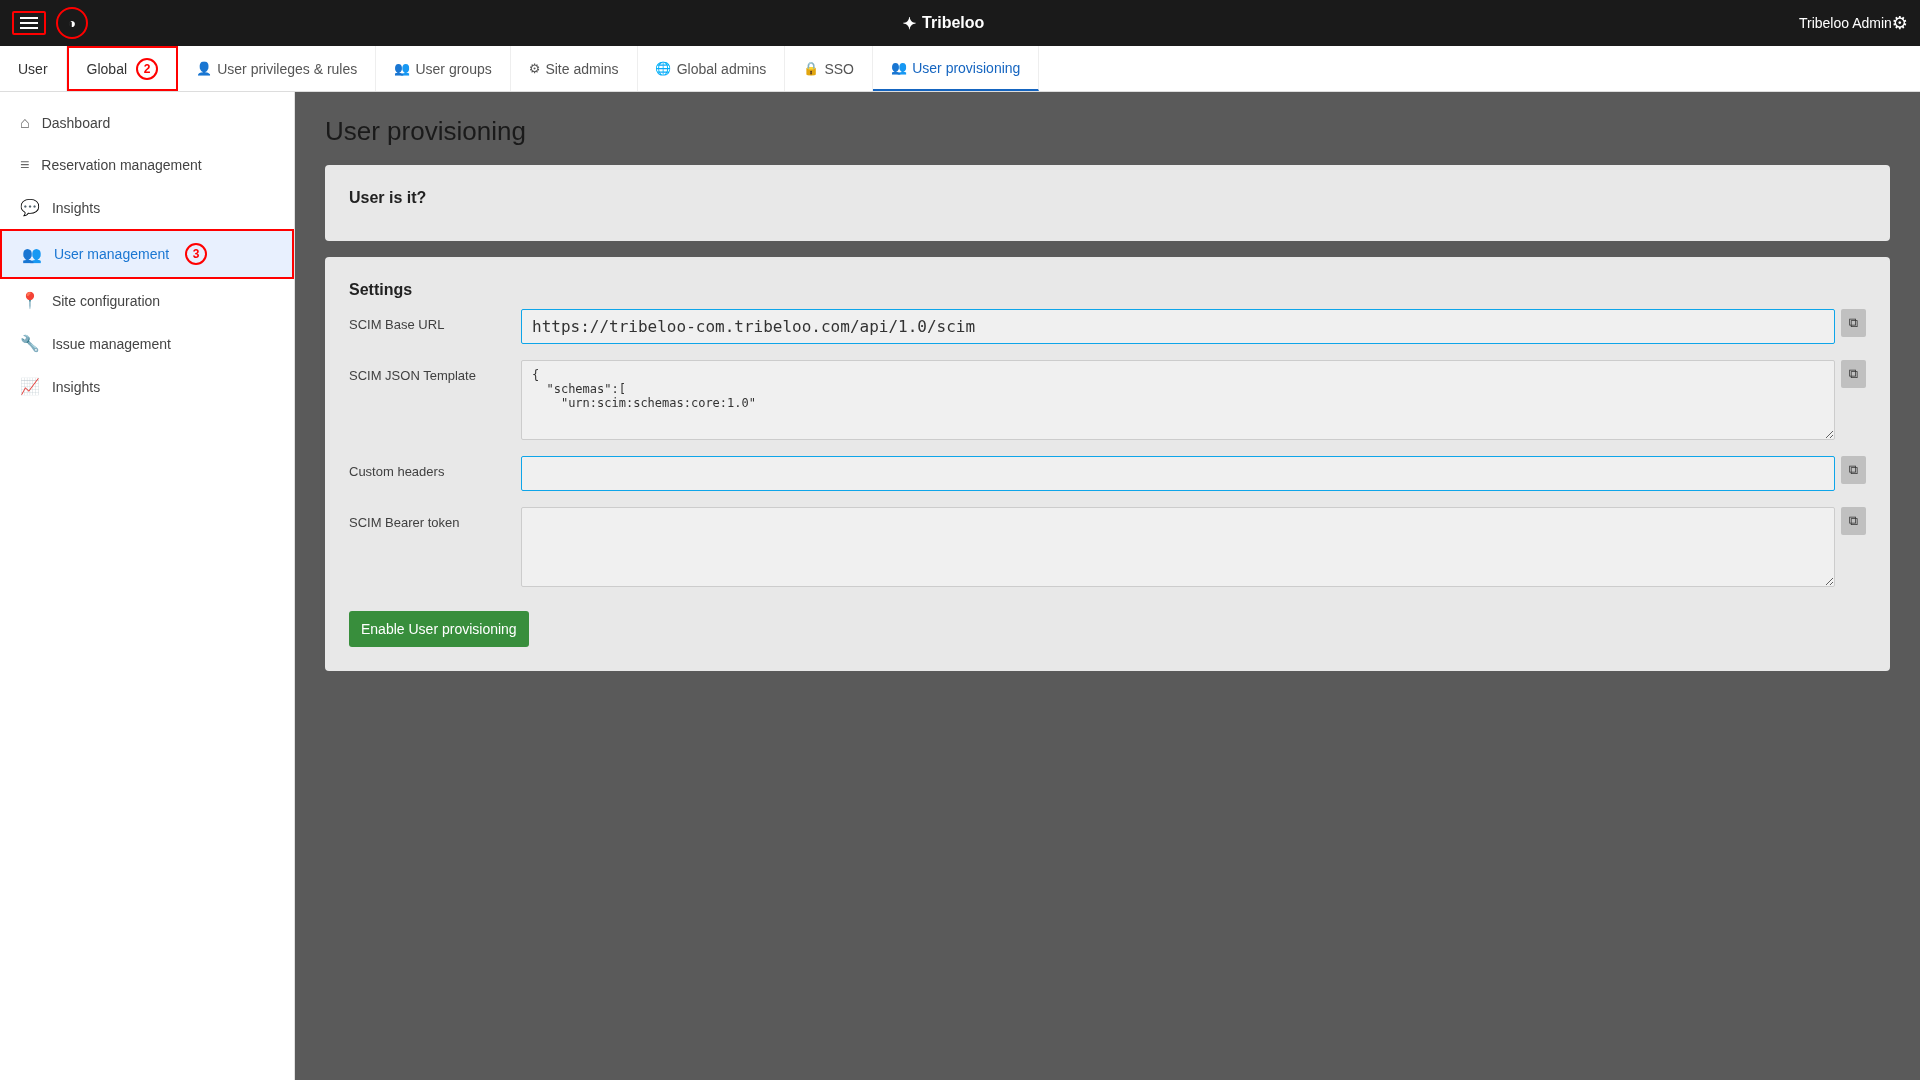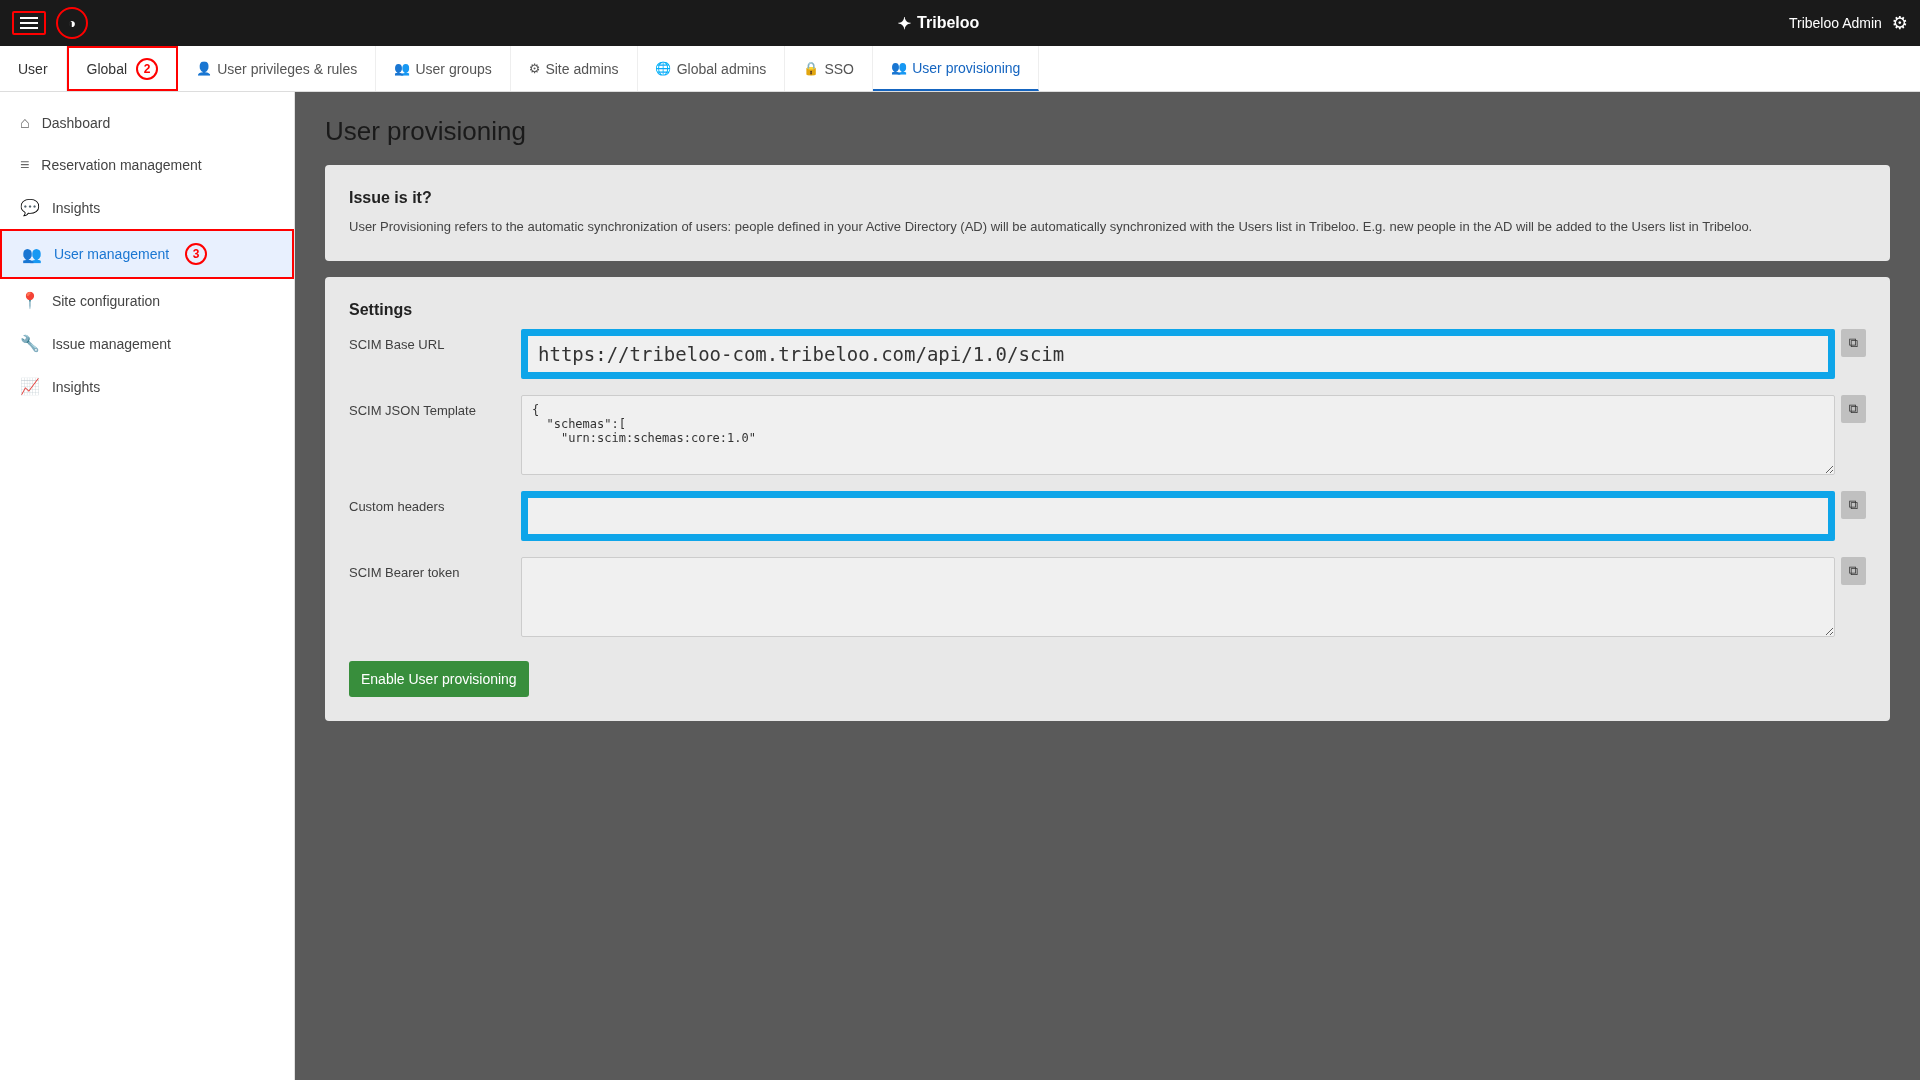--- a/index.html
+++ b/index.html
@@ -23,21 +23,21 @@
       background: transparent;
       color: white;
       cursor: pointer;
       padding: 4px 6px;
       display: flex; align-items: center; justify-content: center;
       border-radius: 2px;
     }
     .hamburger-icon { display: flex; flex-direction: column; gap: 3px; }
     .hamburger-icon span { display: block; width: 18px; height: 2px; background: white; }
     .topbar-logo { color: white; font-size: 16px; font-weight: 600; display: flex; align-items: center; gap: 6px; }
-    .topbar-right { display: flex; align-items: center; gap: 10px; color: white; font-size: 14px; }
+    .topbar-right { display: flex; align-items: center; color: white; font-size: 14px; }
     .settings-icon { color: white; font-size: 18px; cursor: pointer; }
 
     
     .circle-icon-btn {
       border: 2px solid red;
       border-radius: 50%;
       width: 32px; height: 32px;
       display: flex; align-items: center; justify-content: center;
       color: white;
       cursor: pointer;
@@ -159,23 +159,23 @@
     }
     .settings-field-wrap {
       flex: 1;
       display: flex;
       align-items: flex-start;
       gap: 6px;
     }
     .settings-input {
       flex: 1;
       background: #f0f0f0;
-      border: 7px solid #0ea5e9;
+      border: 1px solid #0ea5e9;
       padding: 7px 10px;
-      font-size: 19px;
+      font-size: 16px;
       color: #333;
       border-radius: 2px;
       font-family: monospace;
     }
     .settings-textarea {
       flex: 1;
       background: #f0f0f0;
       border: 1px solid #ccc;
       padding: 7px 10px;
       font-size: 12px;
@@ -314,22 +314,21 @@
     <div class="sidebar-item">
       <span class="s-icon">📈</span>
       <span>Insights</span>
     </div>
   </div>
 
   <div class="content">
     <h1 class="page-title">User provisioning</h1>
 
     <div class="card">
-      <div class="card-section-title">Issue is it?</div>
-      <p>User Provisioning refers to the automatic synchronization of users: people defined in your Active Directory (AD) will be automatically synchronized with the Users list in Tribeloo. E.g. new people in the AD will be added to the Users list in Tribeloo.</p>
+      <div class="card-section-title">User is it?</div>
     </div>
 
     <div class="card">
       <div class="card-section-title">Settings</div>
 
       
       <div class="settings-row">
         <div class="settings-label">SCIM Base URL</div>
         <div class="settings-field-wrap">
           <input type="text" class="settings-input" readonly="" value="https://tribeloo-com.tribeloo.com/api/1.0/scim" style="">

